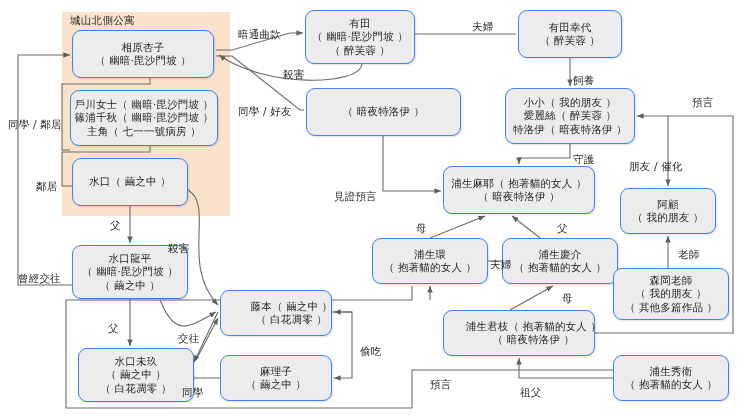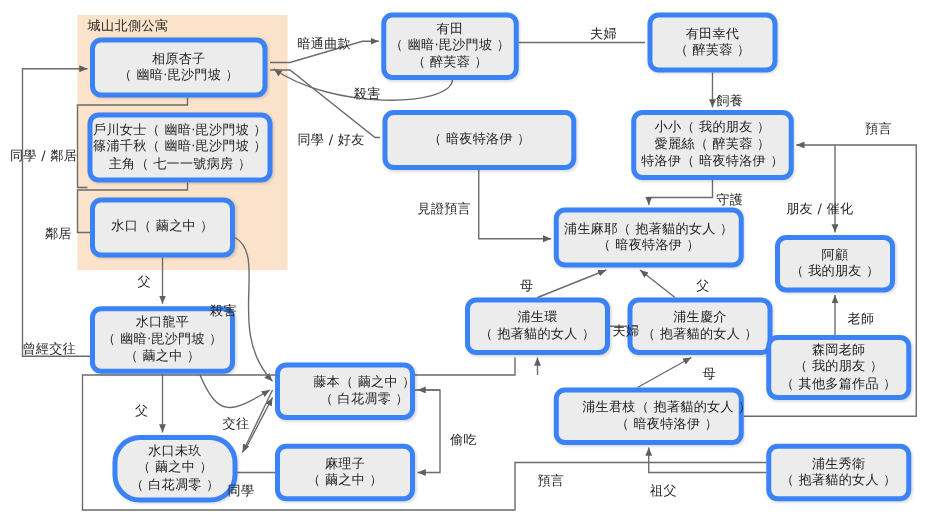--- a/index.html
+++ b/index.html
@@ -31,21 +31,21 @@
     position: absolute;
     font-size: 10.5px;
     color: #262626;
     white-space: nowrap;
     letter-spacing: 0.3px;
   }
   .node {
     position: absolute;
     box-sizing: border-box;
     background: #ececec;
-    border: 4px solid #3b82f6;
+    border: 1px solid #3b82f6;
     border-radius: 9px;
     display: flex;
     flex-direction: column;
     justify-content: center;
     align-items: center;
     box-shadow: 1px 1px 2px rgba(0,0,0,0.13);
   }
   .node .line {
     font-size: 10.5px;
     line-height: 13.5px;
@@ -149,21 +149,21 @@
         <div class="line">主角（ 七一一號病房 ）</div>
       </div>
       <div class="node" style="left: 72px; top: 158px; width: 116px; height: 48px;">
         <div class="line">水口（ 繭之中 ）</div>
       </div>
       <div class="node" style="left: 72px; top: 245px; width: 116px; height: 54px;">
         <div class="line">水口龍平</div>
         <div class="line">（ 幽暗·毘沙門坡 ）</div>
         <div class="line">（ 繭之中 ）</div>
       </div>
-      <div class="node" style="left: 90px; top: 348px; width: 100px; height: 54px; border-radius: 22px;">
+      <div class="node" style="left: 78px; top: 348px; width: 116px; height: 54px;">
         <div class="line">水口未玖</div>
         <div class="line">（ 繭之中 ）</div>
         <div class="line">（ 白花凋零 ）</div>
       </div>
       <div class="node" style="left: 220px; top: 290px; width: 112px; height: 46px; padding-left: 31px;">
         <div class="line">藤本（ 繭之中 ）</div>
         <div class="line">（ 白花凋零 ）</div>
       </div>
       <div class="node" style="left: 220px; top: 355px; width: 112px; height: 46px;">
         <div class="line">麻理子</div>
@@ -223,21 +223,21 @@
       <div class="edge-label" style="left: 110px; top: 219px;">父</div>
       <div class="edge-label" style="left: 18px; top: 272px;">曾經交往</div>
       <div class="edge-label" style="left: 108px; top: 322px;">父</div>
       <div class="edge-label" style="left: 168px; top: 242px;">殺害</div>
       <div class="edge-label" style="left: 178px; top: 332px;">交往</div>
       <div class="edge-label" style="left: 182px; top: 386px;">同學</div>
       <div class="edge-label" style="left: 360px; top: 345px;">偷吃</div>
       <div class="edge-label" style="left: 238px; top: 28px;">暗通曲款</div>
       <div class="edge-label" style="left: 283px; top: 68px;">殺害</div>
       <div class="edge-label" style="left: 238px; top: 105px;">同學 / 好友</div>
-      <div class="edge-label" style="left: 334px; top: 160px;">見證預言</div>
+      <div class="edge-label" style="left: 334px; top: 190px;">見證預言</div>
       <div class="edge-label" style="left: 472px; top: 20px;">夫婦</div>
       <div class="edge-label" style="left: 573px; top: 74px;">飼養</div>
       <div class="edge-label" style="left: 573px; top: 153px;">守護</div>
       <div class="edge-label" style="left: 416px; top: 222px;">母</div>
       <div class="edge-label" style="left: 557px; top: 222px;">父</div>
       <div class="edge-label" style="left: 490px; top: 258px;">夫婦</div>
       <div class="edge-label" style="left: 562px; top: 292px;">母</div>
       <div class="edge-label" style="left: 520px; top: 386px;">祖父</div>
       <div class="edge-label" style="left: 430px; top: 378px;">預言</div>
       <div class="edge-label" style="left: 629px; top: 160px;">朋友 / 催化</div>

